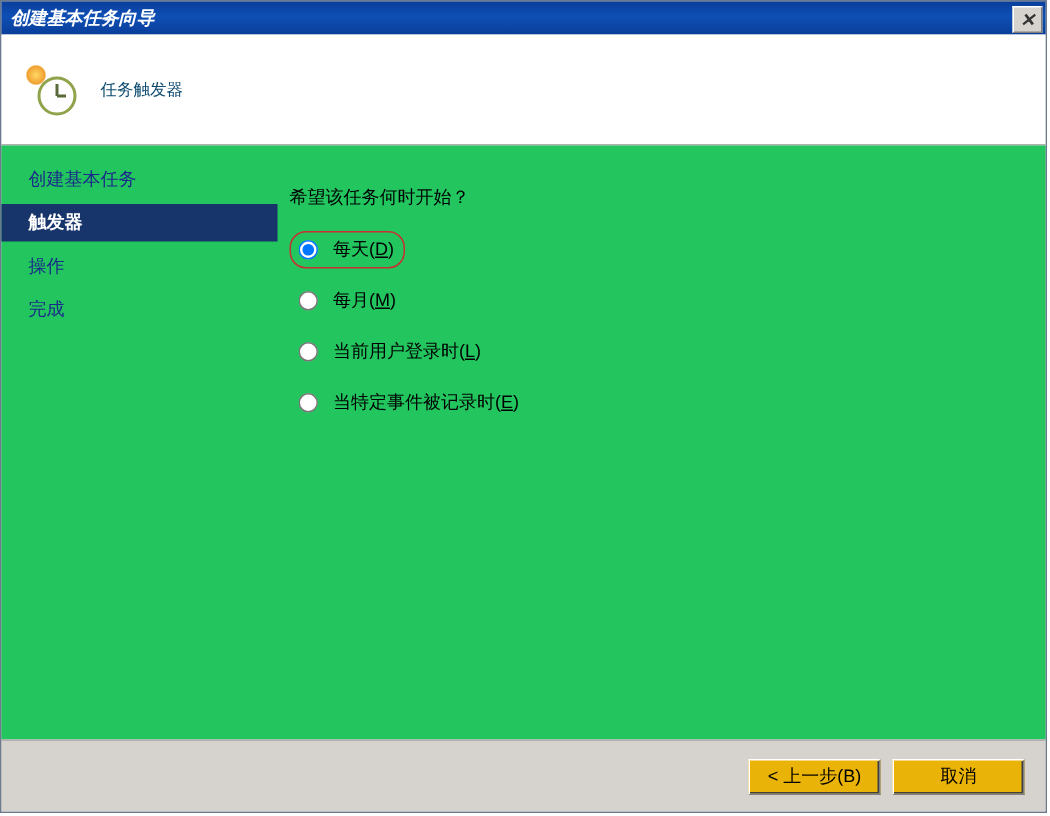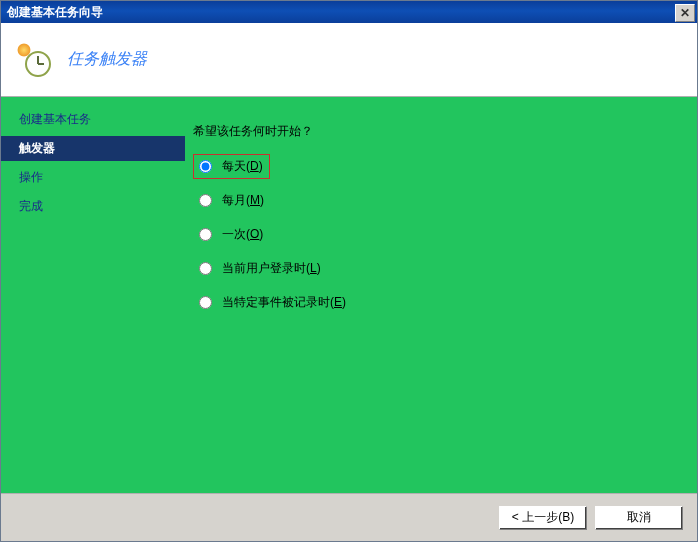--- a/index.html
+++ b/index.html
@@ -22,20 +22,21 @@
   }
   .titlebar {
     height: 22px;
     background: linear-gradient(to bottom, #0a3e9a, #0e4fb5 45%, #0a3e9a);
     color: #fff;
     display: flex;
     align-items: center;
     padding-left: 6px;
     font-size: 12px;
     font-weight: bold;
+    font-style: italic;
   }
   .titlebar .spacer { flex: 1; }
   .close-btn {
     width: 20px; height: 18px; margin: 2px 2px 0 0;
     background: #d6d3ce;
     border: 1px solid #808080;
     border-top-color: #fff; border-left-color: #fff;
     display: flex; align-items: center; justify-content: center;
     font-family: Arial, sans-serif; font-weight: bold; font-size: 12px;
     color: #333;
@@ -65,23 +66,22 @@
     left: 50%; top: 50%;
   }
   .wizard-icon .clock::before { width: 2px; height: 8px; transform: translate(-50%, -100%); }
   .wizard-icon .clock::after { width: 6px; height: 2px; transform: translate(0, -50%); }
   .wizard-icon .sparkle {
     position: absolute; left: 0; top: 0; width: 14px; height: 14px;
     background: radial-gradient(circle, #ffd966 0%, #f0a030 60%, transparent 70%);
     border-radius: 50%;
   }
   .header-title {
-    font-size: 16px;
-    color: #3b82f6;
-    font-style: italic;
+    font-size: 11px;
+    color: #0c4a6e;
   }
   .body-region {
     flex: 1;
     display: flex;
     background: #22c55e;
   }
   .sidebar {
     width: 184px;
     padding: 10px 0 0 10px;
   }
@@ -106,20 +106,21 @@
   .question {
     color: #000;
     margin-bottom: 14px;
   }
   .radio-list { }
   .radio-row {
     display: flex; align-items: center;
     gap: 8px;
     padding: 4px 2px;
     margin-bottom: 9px;
+    border-radius: 11px;
   }
   .radio-row.highlight {
     border: 1px solid #c93030;
     padding: 3px 6px 3px 1px;
     display: inline-flex;
   }
   .radio-row input[type=radio] {
     margin: 0 2px 0 4px;
     width: 13px; height: 13px;
   }
@@ -130,21 +131,21 @@
     border-top: 1px solid #b0b0b0;
     display: flex;
     align-items: center;
     justify-content: flex-end;
     padding-right: 14px;
     gap: 8px;
     background: #d6d3ce;
   }
   .btn {
     min-width: 88px; height: 24px;
-    background: #ffffff;
+    background: #eab308;
     border: 1px solid #808080;
     border-top-color: #fff; border-left-color: #fff;
     box-shadow: inset -1px -1px 0 #404040;
     font-size: 12px;
     display: inline-flex; align-items: center; justify-content: center;
     cursor: default;
     padding: 0 8px;
   }
   .btn.default {
     outline: 1px solid #000;
@@ -194,24 +195,20 @@
           <div><div class="radio-row highlight">
               <input type="radio" name="trigger" checked="" style="">
               <span class="radio-label">每天(<u>D</u>)</span>
             </div></div>
           <div class="radio-row">
             <input type="radio" name="trigger" style="">
             <span class="radio-label">每月(<u>M</u>)</span>
           </div>
           <div class="radio-row">
             <input type="radio" name="trigger" style="">
-            <span class="radio-label">一次(<u>O</u>)</span>
-          </div>
-          <div class="radio-row">
-            <input type="radio" name="trigger" style="">
             <span class="radio-label">当前用户登录时(<u>L</u>)</span>
           </div>
           <div class="radio-row">
             <input type="radio" name="trigger" style="">
             <span class="radio-label">当特定事件被记录时(<u>E</u>)</span>
           </div>
         </div>
     </div>
   </div>
 

